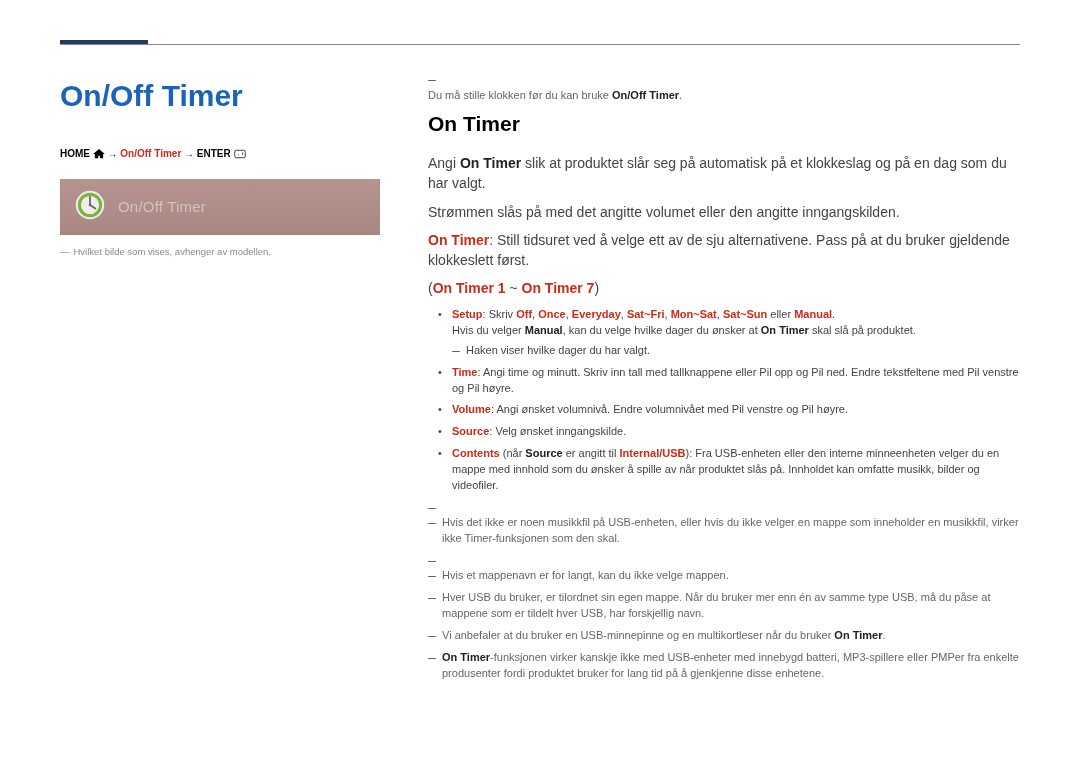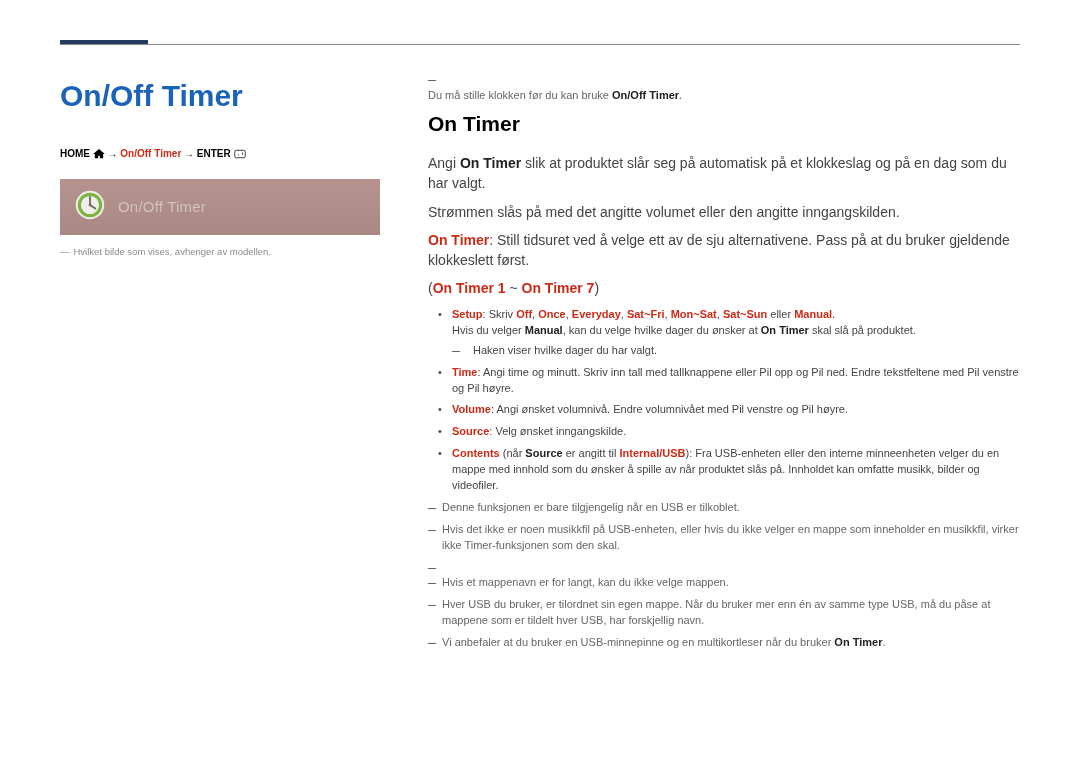--- a/index.html
+++ b/index.html
@@ -113,21 +113,21 @@
   }
   .bullet-list > li::before {
     content: "•";
     position: absolute;
     left: -14px;
     top: 0;
     color: #444;
   }
   .sub-dash {
     display: flex;
-    gap: 13px;
+    gap: 6px;
     padding-left: 0;
     margin-top: 4px;
   }
   .sub-dash .dash-mark {
     color: #666;
     flex-shrink: 0;
     border-top: 1px solid #666;
     width: 8px;
     margin-top: 8px;
     height: 0;
@@ -257,37 +257,40 @@
         <span class="red">Source</span><span>: Velg ønsket inngangskilde.</span>
       </li>
       <li>
         <span class="red">Contents</span><span> (når </span><span class="bold">Source</span><span> er angitt til </span><span class="red">Internal/USB</span><span>): Fra USB-enheten eller den interne minneenheten velger du en mappe med innhold som du ønsker å spille av når produktet slås på. Innholdet kan omfatte musikk, bilder og videofiler.</span>
       </li>
     </ul>
 
     <ul class="dash-list">
       <li>
           <span class="dash-mark"></span>
-          <span>Denne funksjonen er bare tilgjengelig når en USB er tilkoblet.</span>
         </li>
       <li>
           <span class="dash-mark"></span>
           <span>Hvis det ikke er noen musikkfil på USB-enheten, eller hvis du ikke velger en mappe som inneholder en musikkfil, virker ikke Timer-funksjonen som den skal.</span>
         </li>
       <li>
           <span class="dash-mark"></span>
         </li>
       <li>
           <span class="dash-mark"></span>
           <span>Hvis et mappenavn er for langt, kan du ikke velge mappen.</span>
         </li>
       <li>
           <span class="dash-mark"></span>
           <span>Hver USB du bruker, er tilordnet sin egen mappe. Når du bruker mer enn én av samme type USB, må du påse at mappene som er tildelt hver USB, har forskjellig navn.</span>
         </li>
       <li>
           <span class="dash-mark"></span>
           <span><span>Vi anbefaler at du bruker en USB-minnepinne og en multikortleser når du bruker </span><span class="bold">On Timer</span><span>.</span></span>
+        </li>
+      <li>
+          <span class="dash-mark"></span>
+          <span><span class="bold">On Timer</span><span>-funksjonen virker kanskje ikke med USB-enheter med innebygd batteri, MP3-spillere eller PMPer fra enkelte produsenter fordi produktet bruker for lang tid på å gjenkjenne disse enhetene.</span></span>
         </li>
     </ul>
 
   </div>
 </div>
 
 </body></html>

